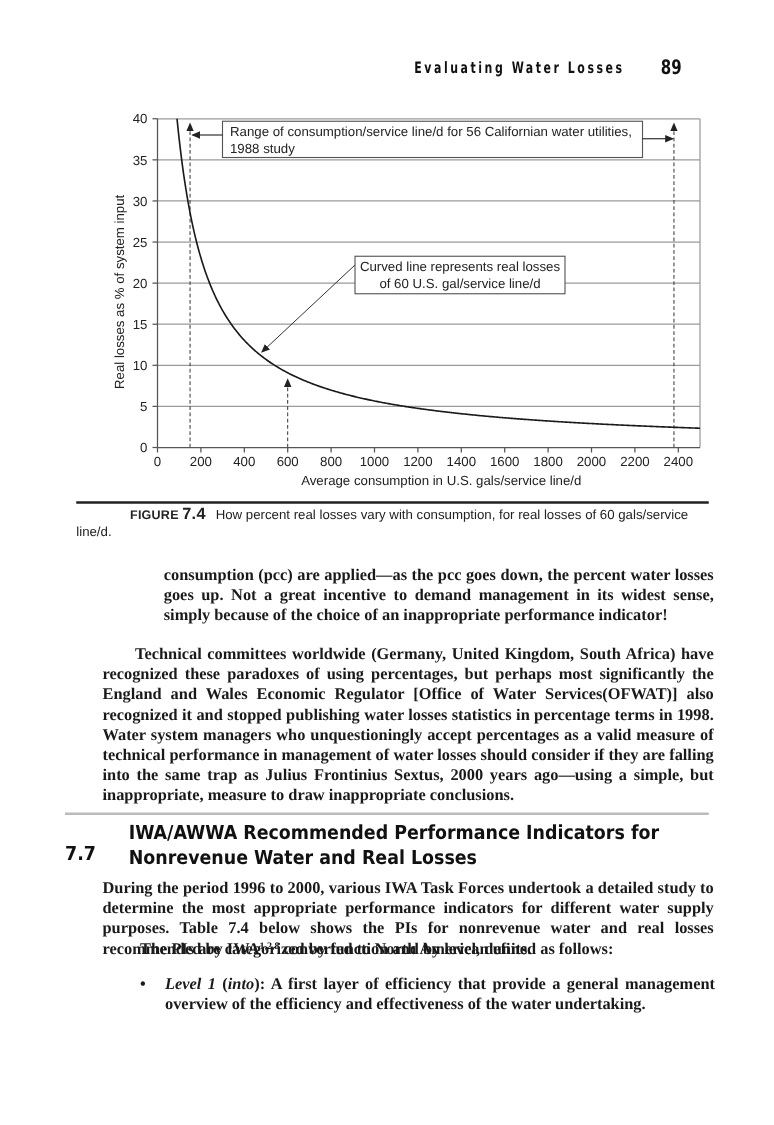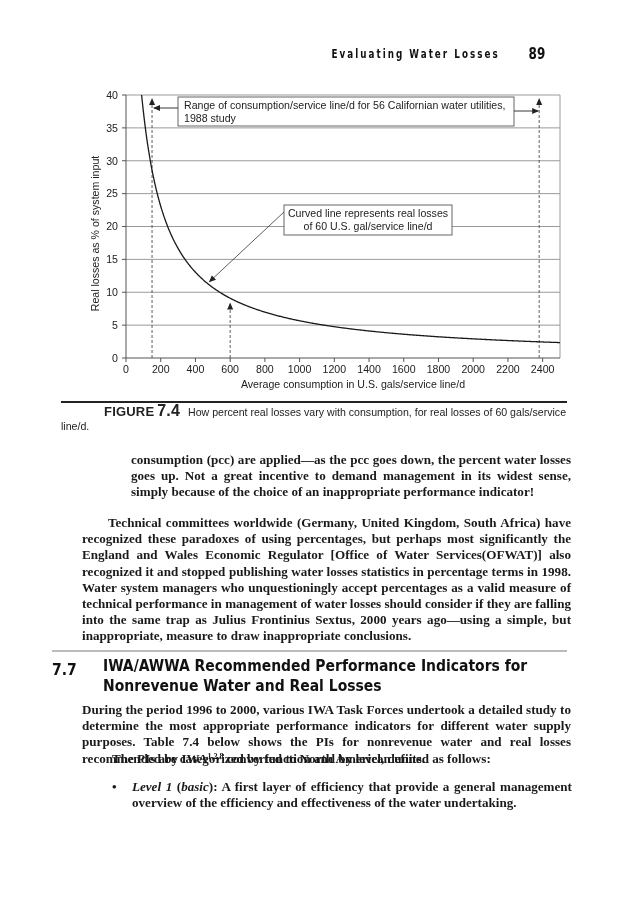--- a/index.html
+++ b/index.html
@@ -7,28 +7,28 @@
   .running-head { position: absolute; top: 46px; left: 0; width: 562px; height: 20px; }
   .running-title { position: absolute; right: 62px; top: 0; font-family: "DejaVu Sans Condensed", "DejaVu Sans", sans-serif; font-weight: bold; font-size: 12.5px; letter-spacing: 2.6px; transform: scaleX(0.78); transform-origin: right center; color: #111; }
   .page-number { position: absolute; right: 17px; top: -2px; font-family: "DejaVu Sans", sans-serif; font-weight: bold; font-size: 16px; transform: scaleX(0.75); transform-origin: right center; color: #111; }
 
   svg#chart { position: absolute; left: 60px; top: 82px; width: 520px; height: 312px; overflow: visible; }
   svg text { font-family: "Liberation Sans", sans-serif; fill: #222; }
 
   .caption-rule { position: absolute; left: 61px; top: 401px; width: 506px; height: 2px; background: #222; }
   .caption { position: absolute; left: 61px; top: 405px; width: 510px; font-family: "Liberation Sans", sans-serif; font-size: 10.6px; line-height: 12.5px; color: #222; }
   .caption .fig-label { font-weight: bold; font-size: 9.6px; letter-spacing: 0.2px; margin-right: 8px; }
-  .caption .fig-label .num { font-size: 16px; }
+  .caption .fig-label .num { font-size: 13px; }
 
   .serif { font-family: "Liberation Serif", serif; font-size: 13.1px; line-height: 16.2px; text-align: justify; color: #1a1a1a; font-weight: bold; }
   .para1 { position: absolute; left: 131px; top: 452px; width: 440px; }
   .para2 { position: absolute; left: 82px; top: 515px; width: 489px; text-indent: 26px; }
   .section-rule { position: absolute; left: 52px; top: 650px; width: 515px; height: 2px; background: #bbb; }
   .section-heading { position: absolute; left: 52px; top: 656px; width: 520px; font-family: "DejaVu Sans Condensed", "DejaVu Sans", sans-serif; font-weight: bold; font-size: 15.5px; line-height: 20px; color: #111; }
-  .section-heading .sec-num { position: absolute; left: 0; top: 4px; }
+  .section-heading .sec-num { position: absolute; left: 0; top: 17px; }
   .section-heading .sec-title { position: absolute; left: 51px; top: 0; width: 470px; }
   .para3 { position: absolute; left: 82px; top: 702px; width: 489px; }
   .para4 { position: absolute; left: 82px; top: 747px; width: 489px; text-indent: 26px; }
   .bullet-list { position: absolute; left: 112px; top: 779px; width: 460px; margin: 0; padding: 0; list-style: none; }
   .bullet-list li { position: relative; padding-left: 20px; }
   .bullet-list .bullet { position: absolute; left: 0; top: 0; }
   sup { font-size: 8px; line-height: 0; vertical-align: 4px; }
   i { font-style: italic; }
 </style>
 </head>
@@ -127,32 +127,32 @@
     <text x="308" y="148" font-size="10.6" text-anchor="middle">of 60 U.S. gal/service line/d</text>
     <line id="curve-pointer" stroke="#333" stroke-width="0.8" marker-end="url(#arrowhead)" x1="224" y1="130" x2="149.59199999999998" y2="199.56603773584908"></line>
   </g>
 
   <text id="xlabel" font-size="10.6" text-anchor="middle" x="293" y="306">Average consumption in U.S. gals/service line/d</text>
   <text id="ylabel" font-size="10.6" text-anchor="middle" x="0" y="0" transform="translate(39,151.5) rotate(-90)">Real losses as % of system input</text>
 </svg>
 
 <div class="caption-rule"></div>
 <div class="caption">
-  <span class="fig-label"><span style="font-variant: small-caps; text-transform: uppercase; font-size: 13px; padding-left: 43px;">Figure</span> <span class="num">7.4</span></span><span>How percent real losses vary with consumption, for real losses of 60 gals/service line/d.</span>
+  <span class="fig-label"><span style="font-variant: small-caps; text-transform: uppercase; font-size: 10px; padding-left: 43px;">Figure</span> <span class="num">7.4</span></span><span>How percent real losses vary with consumption, for real losses of 60 gals/service line/d.</span>
 </div>
 
 <p class="serif para1" style="margin:0;">consumption (pcc) are applied—as the pcc goes down, the percent water losses goes up. Not a great incentive to demand management in its widest sense, simply because of the choice of an inappropriate performance indicator!</p>
 <p class="serif para2" style="margin:0;">Technical committees worldwide (Germany, United Kingdom, South Africa) have recognized these paradoxes of using percentages, but perhaps most significantly the England and Wales Economic Regulator [Office of Water Services(OFWAT)] also recognized it and stopped publishing water losses statistics in percentage terms in 1998. Water system managers who unquestioningly accept percentages as a valid measure of technical performance in management of water losses should consider if they are falling into the same trap as Julius Frontinius Sextus, 2000 years ago—using a simple, but inappropriate, measure to draw inappropriate conclusions.</p>
 
 <div class="section-rule"></div>
 <div class="section-heading">
   <span class="sec-num">7.7</span>
   <span class="sec-title">IWA/AWWA Recommended Performance Indicators for Nonrevenue Water and Real Losses</span>
 </div>
 
 <p class="serif para3" style="margin:0;"><span>During the period 1996 to 2000, various IWA Task Forces undertook a detailed study to determine the most appropriate performance indicators for different water supply purposes. Table 7.4 below shows the PIs for nonrevenue water and real losses recommended by IWA</span><sup>1,2,8</sup><span> converted to North American units.</span></p>
 <p class="serif para4" style="margin:4px;">The PIs are categorized by function and by level, defined as follows:</p>
 
 <ul class="bullet-list serif">
   <li>
-    <span class="bullet">•</span><i>Level 1</i><span> (</span><i>basic</i><span>): </span><span>A first layer of efficiency that provide a general management overview of the efficiency and effectiveness of the water undertaking.</span>
+    <span class="bullet">•</span><i>Level 1</i><span> (</span><i>into</i><span>): </span><span>A first layer of efficiency that provide a general management overview of the efficiency and effectiveness of the water undertaking.</span>
   </li>
 </ul>
 
 </body></html>

